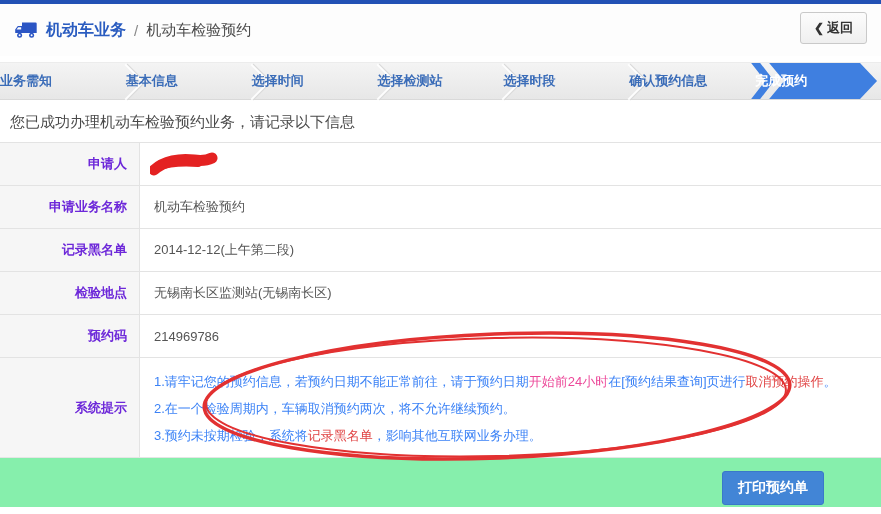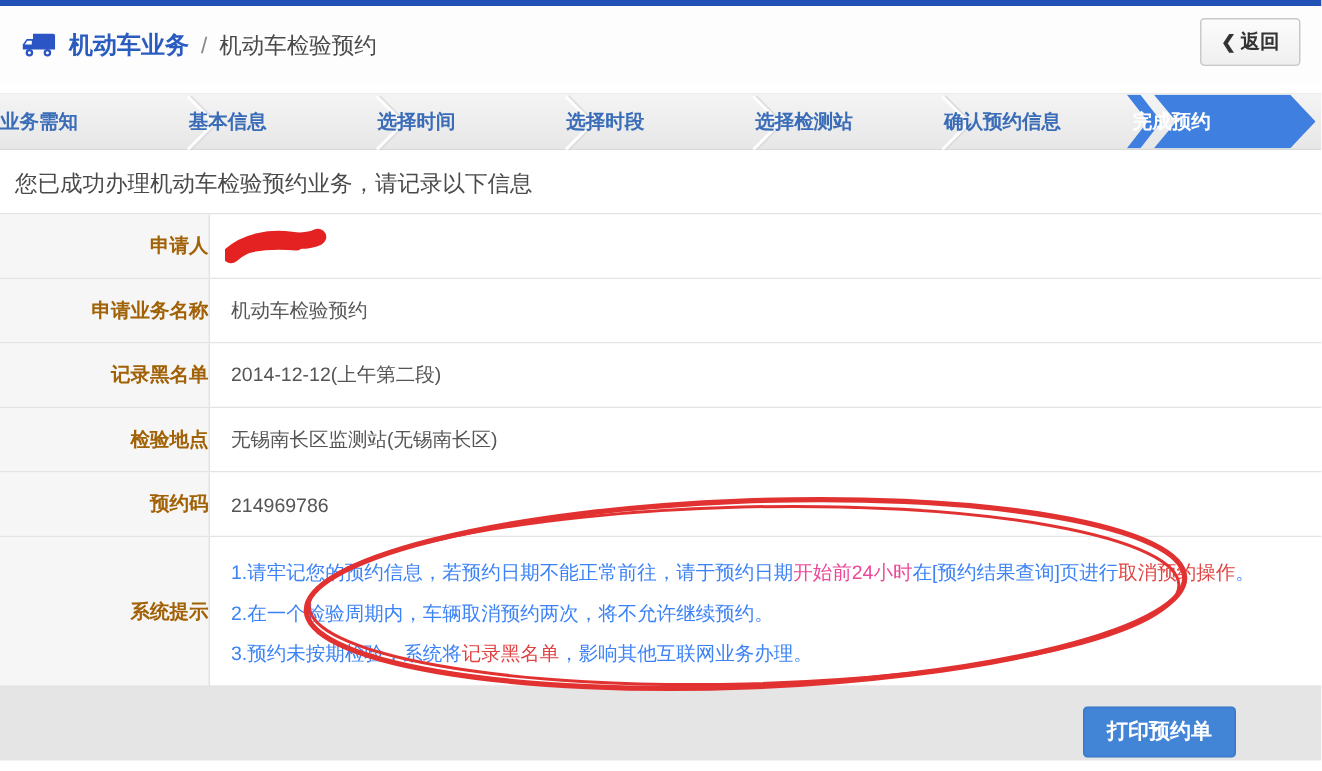--- a/index.html
+++ b/index.html
@@ -106,22 +106,22 @@
     height: 43px;
   }
   .trow.tall { height: 101px; }
   .tlabel {
     width: 140px;
     background: #f6f6f6;
     border-right: 1px solid #e3e3e3;
     display: flex;
     align-items: center;
     justify-content: flex-end;
-    padding-right: 0;
-    color: #a16207;
+    padding-right: 12px;
+    color: #6d28d9;
     font-size: 13px;
     font-weight: bold;
     flex-shrink: 0;
   }
   .tvalue {
     flex: 1;
     display: flex;
     align-items: center;
     padding-left: 14px;
     color: #555;
@@ -136,21 +136,21 @@
   .seg-default { color: #3b82f6; }
   .seg-green { color: #ec4899; }
   .seg-red { color: #e04343; }
   .redaction-svg { width: 70px; height: 24px; margin-left: -4px; }
 
   
   .footer-bar {
     position: absolute;
     left: 0; right: 0; top: 457px;
     height: 50px;
-    background: #e5e5e5;
+    background: #86efac;
     border-top: 1px solid #e5e5e5;
   }
   .print-btn {
     position: absolute;
     right: 57px; top: 13px;
     background: #4285d6;
     border: 1px solid #3a78c9;
     border-radius: 3px;
     color: #fff;
     font-size: 14px;
@@ -205,25 +205,25 @@
     </div>
     <div class="step">
       <span class="step-label">基本信息</span>
       <span class="sep"></span>
     </div>
     <div class="step">
       <span class="step-label">选择时间</span>
       <span class="sep"></span>
     </div>
     <div class="step">
+      <span class="step-label">选择检测站</span>
+      <span class="sep"></span>
+    </div>
+    <div class="step">
       <span class="step-label">选择时段</span>
-      <span class="sep"></span>
-    </div>
-    <div class="step">
-      <span class="step-label">选择检测站</span>
       <span class="sep"></span>
     </div>
     <div class="step">
       <span class="step-label">确认预约信息</span>
     </div>
     <div class="step active">
       <span class="arrow-notch"></span>
       <span class="arrow-body"></span>
       <span class="step-label">完成预约</span>
     </div>

